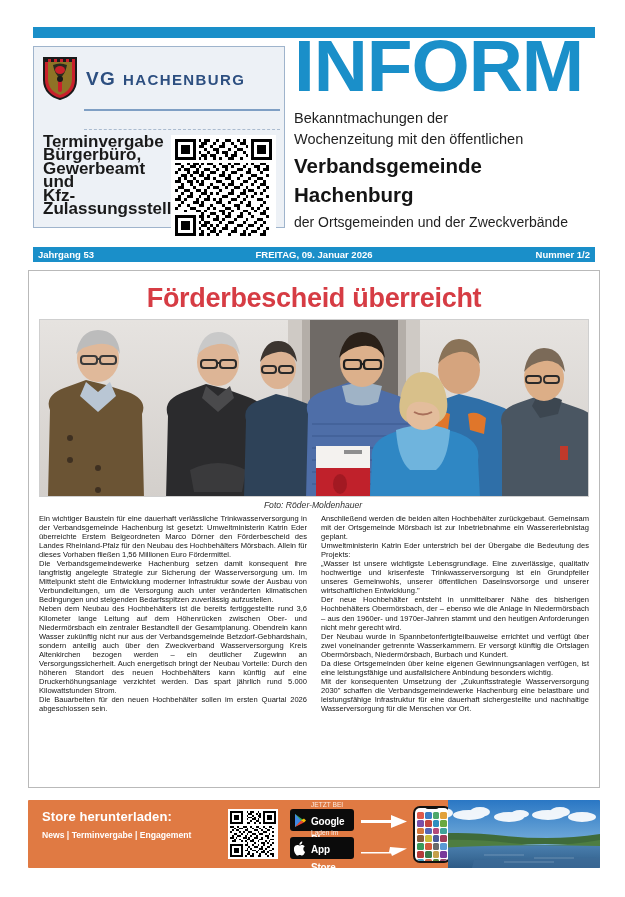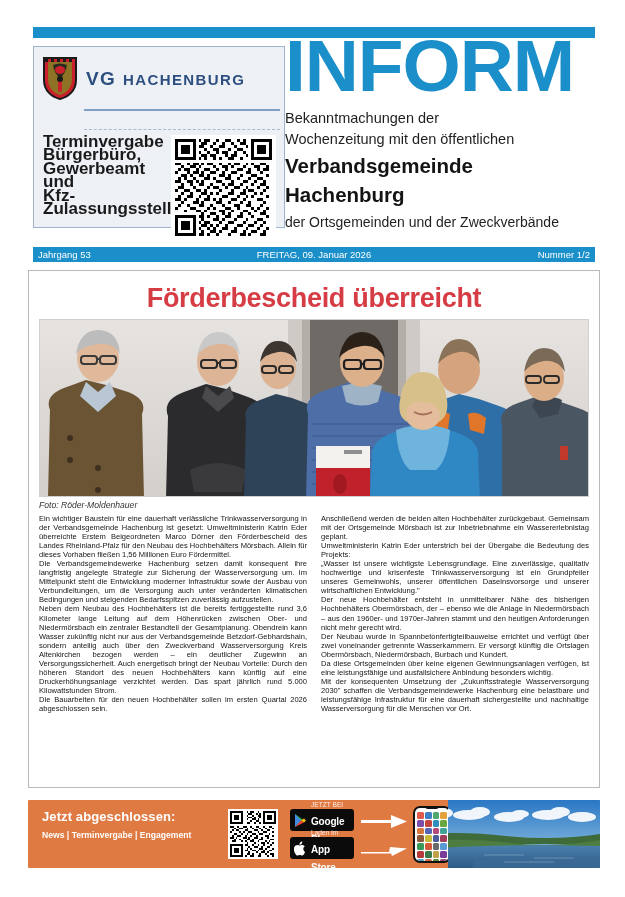--- a/index.html
+++ b/index.html
@@ -43,37 +43,37 @@
     font-size:17px; font-weight:bold; line-height:13.4px; color:#1a1a1a;
   }
   .tv-small {
     margin-top:2px; font-size:8.5px; font-weight:bold; line-height:9.6px; color:#1a1a1a;
   }
 
   .qr-card { position:absolute; right:8px; top:88px; width:105px; height:105px; background:#fff; padding:4px; }
   .qr-card svg { display:block; }
 
   
-  .title-block { position:absolute; left:285px; top:30px; width:312px; }
+  .title-block { position:absolute; left:285px; top:30px; width:312px;padding-left:9px; }
   .inform {
     font-family:"Liberation Sans", sans-serif;
     font-weight:bold; font-size:72px; line-height:72px;
     color:#1a8fc9; letter-spacing:-1px;
     transform:scaleX(1.04); transform-origin:left center;
     margin:0 0 6px 0;
   }
   .sub-l { font-size:14.5px; line-height:21px; color:#1f1f1f; font-weight:normal; }
   .vg-name { font-size:20.5px; line-height:26px; font-weight:bold; color:#141414; margin-top:3px; }
   .sub-l2 { font-size:14px; line-height:20px; color:#1f1f1f; margin-top:4px; }
 
   
   #datebar {
     position:absolute; left:33px; top:247px; width:562px; height:15px;
     background:#1a8fc9; color:#ffffff;
-    display:flex; align-items:center; font-size:9.5px;
+    display:flex; align-items:center; font-size:9.5px;font-weight:bold;
   }
   #datebar .dl { padding-left:5px; width:33%; text-align:left; }
   #datebar .dc { width:34%; text-align:center; }
   #datebar .dr { width:33%; text-align:right; padding-right:5px; }
 
   
   #article {
     position:absolute; left:28px; top:270px; width:572px; height:518px;
     background:#ffffff; border:1px solid #b9b9b9;
     padding:8px 10px 6px 10px;
@@ -84,21 +84,21 @@
   }
   .subhead {
     text-align:center; font-weight:bold; font-size:10.4px; line-height:13px;
     color:#121212; margin-bottom:8px;
   }
 
   
   .photo-wrap { width:100%; height:178px; position:relative; overflow:hidden; border:1px solid #cfcfcf; }
   .photo { position:absolute; inset:0; }
   .credit {
-    text-align:left; font-size:8.6px; font-style:italic; color:#333;
+    text-align:center; font-size:8.6px; font-style:italic; color:#333;
     padding:3px 2px 4px 0;
   }
 
   
   .cols { display:flex; gap:14px; }
   .col { width:50%; }
   .col p {
     margin:0; font-size:7.55px; line-height:9.05px; color:#151515;
     text-align:justify; hyphens:auto;
   }
@@ -582,21 +582,21 @@
     </div>
     <div class="col">
       <p>Anschließend werden die beiden alten Hochbehälter zurückgebaut. Gemeinsam mit der Ortsgemeinde Mörsbach ist zur Inbetriebnahme ein Wassererlebnistag geplant.<br>Umweltministerin Katrin Eder unterstrich bei der Übergabe die Bedeutung des Projekts:<br>„Wasser ist unsere wichtigste Lebensgrundlage. Eine zuverlässige, qualitativ hochwertige und krisenfeste Trinkwasserversorgung ist ein Grundpfeiler unseres Gemeinwohls, unserer öffentlichen Daseinsvorsorge und unserer wirtschaftlichen Entwicklung."<br>Der neue Hochbehälter entsteht in unmittelbarer Nähe des bisherigen Hochbehälters Obermörsbach, der – ebenso wie die Anlage in Niedermörsbach – aus den 1960er- und 1970er-Jahren stammt und den heutigen Anforderungen nicht mehr gerecht wird.<br>Der Neubau wurde in Spannbetonfertigteilbauweise errichtet und verfügt über zwei voneinander getrennte Wasserkammern. Er versorgt künftig die Ortslagen Obermörsbach, Niedermörsbach, Burbach und Kundert.<br>Da diese Ortsgemeinden über keine eigenen Gewinnungsanlagen verfügen, ist eine leistungsfähige und ausfallsichere Anbindung besonders wichtig.<br>Mit der konsequenten Umsetzung der „Zukunftsstrategie Wasserversorgung 2030" schaffen die Verbandsgemeindewerke Hachenburg eine belastbare und leistungsfähige Infrastruktur für eine dauerhaft sichergestellte und nachhaltige Wasserversorgung für die Menschen vor Ort.</p>
     </div>
   </div>
 </div>
 
 <div id="ad">
 
   <div class="ad-text">
-    <div class="ad-l1">Jetzt abgeschlossen:</div>
+    <div class="ad-l1">Store herunterladen:</div>
     <div class="ad-l3">News | Terminvergabe | Engagement</div>
   </div>
 
   <div class="ad-qr">
     <svg viewBox="0 0 25 25" width="46" height="46" shape-rendering="crispEdges">
       <rect width="25" height="25" fill="#fff"></rect>
       <g fill="#000">
         <path d="M0 0h7v7h-7z"></path>
           <path d="M1 1h5v5h-5z" fill="#fff"></path>
           <path d="M2 2h3v3h-3z"></path>

